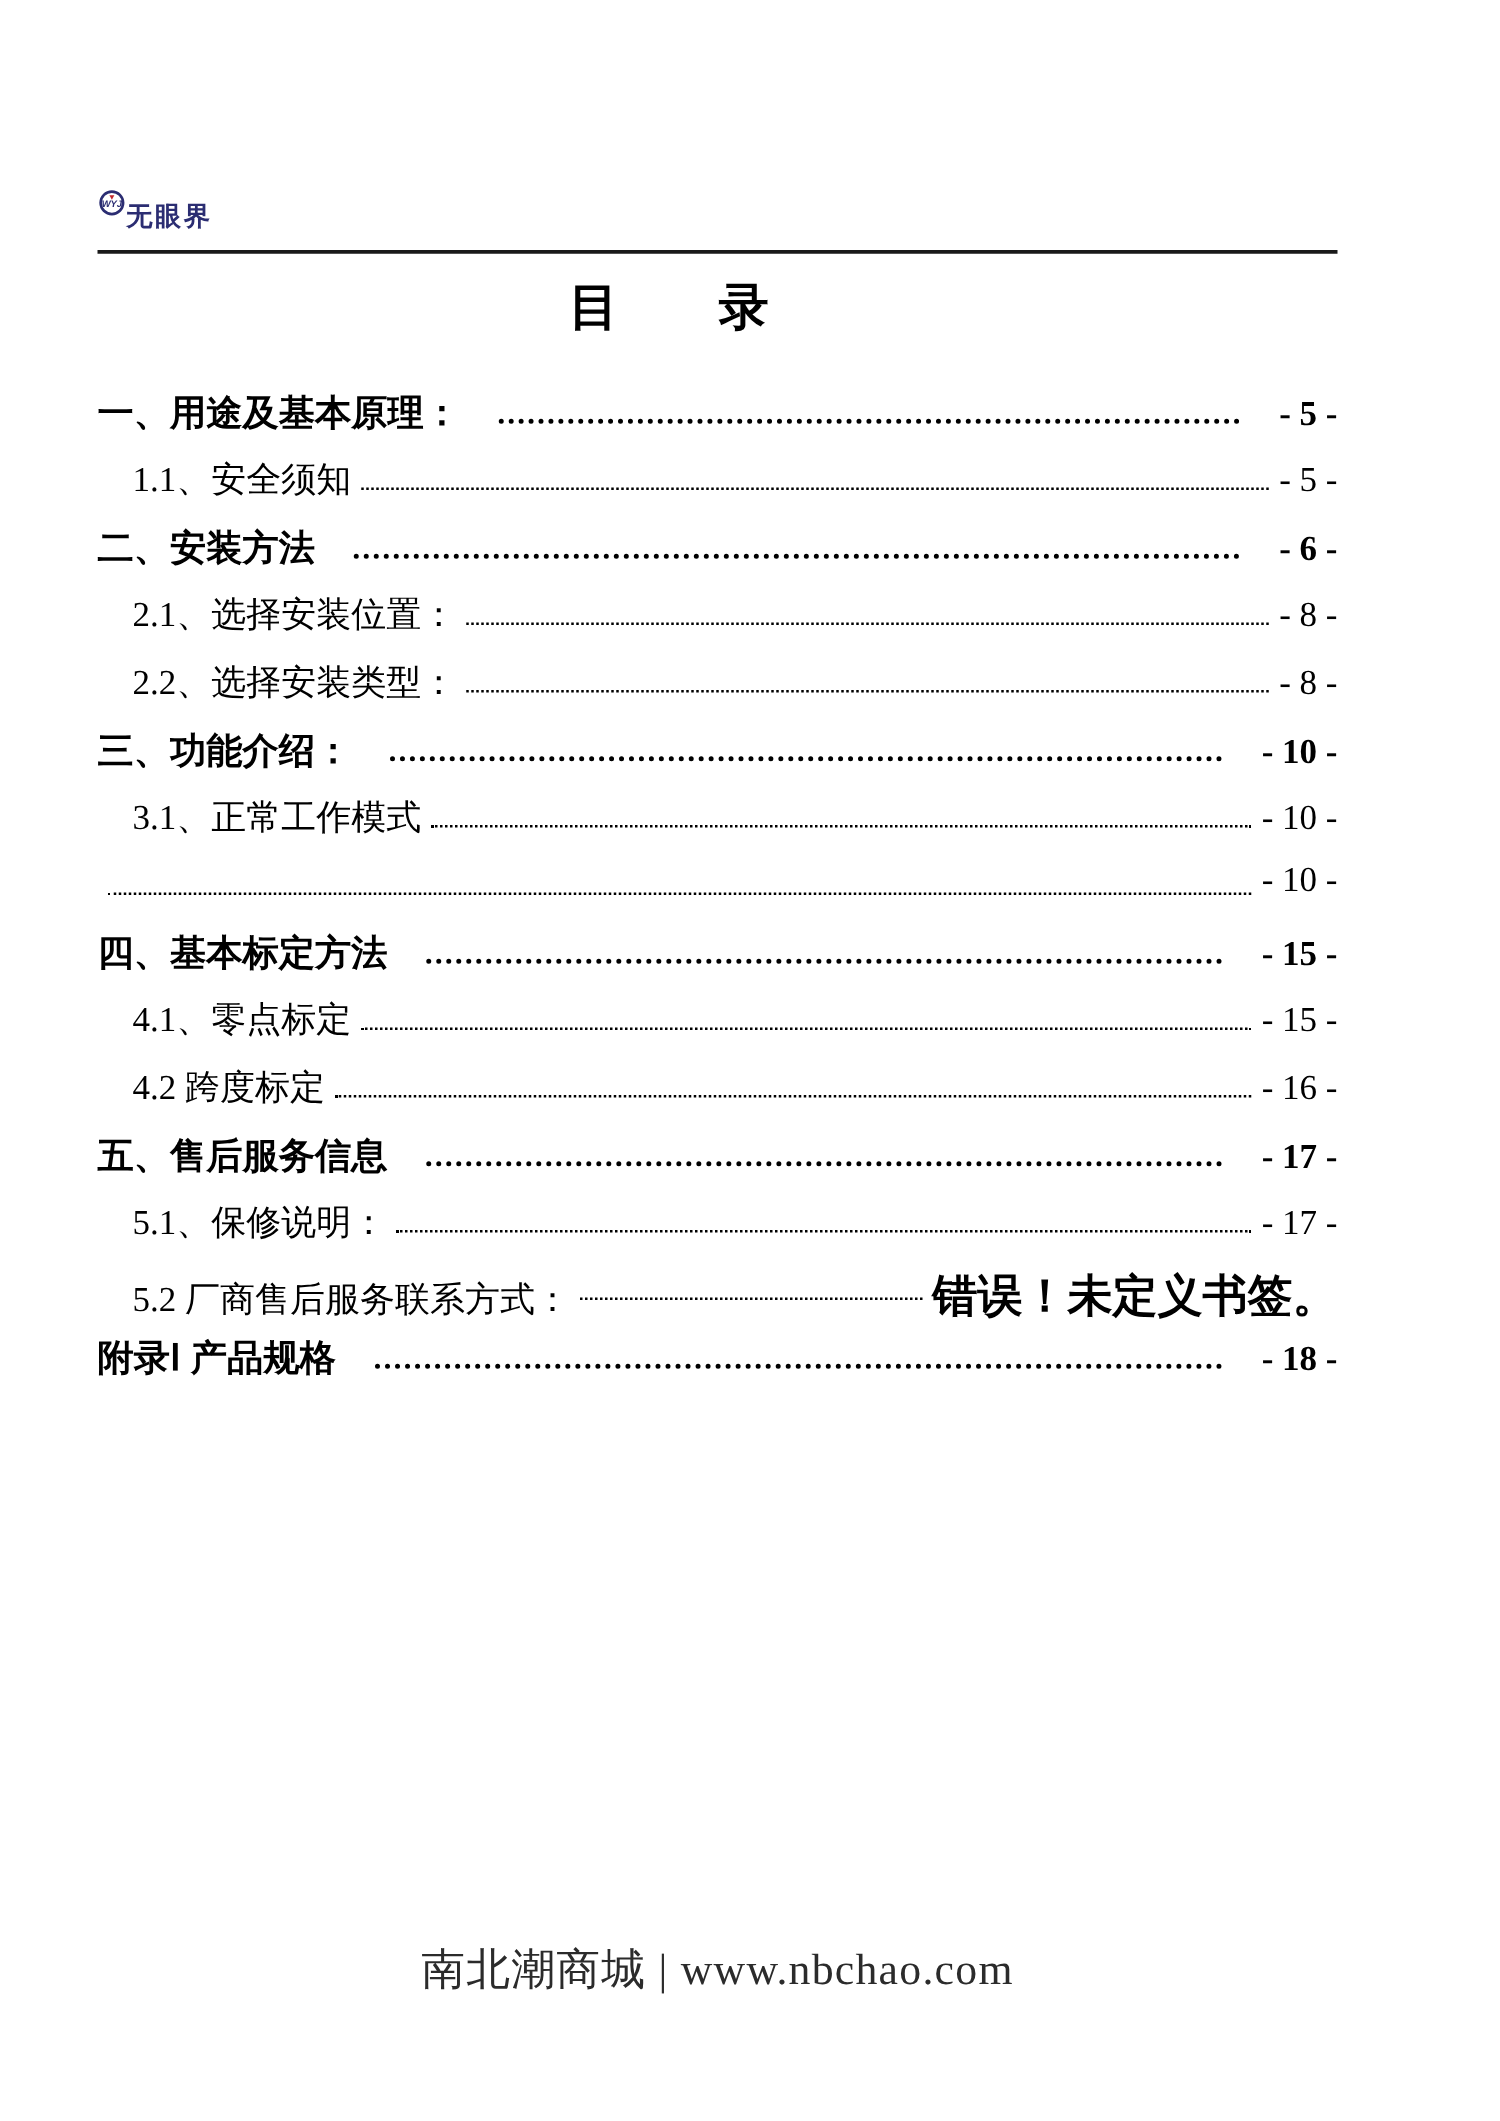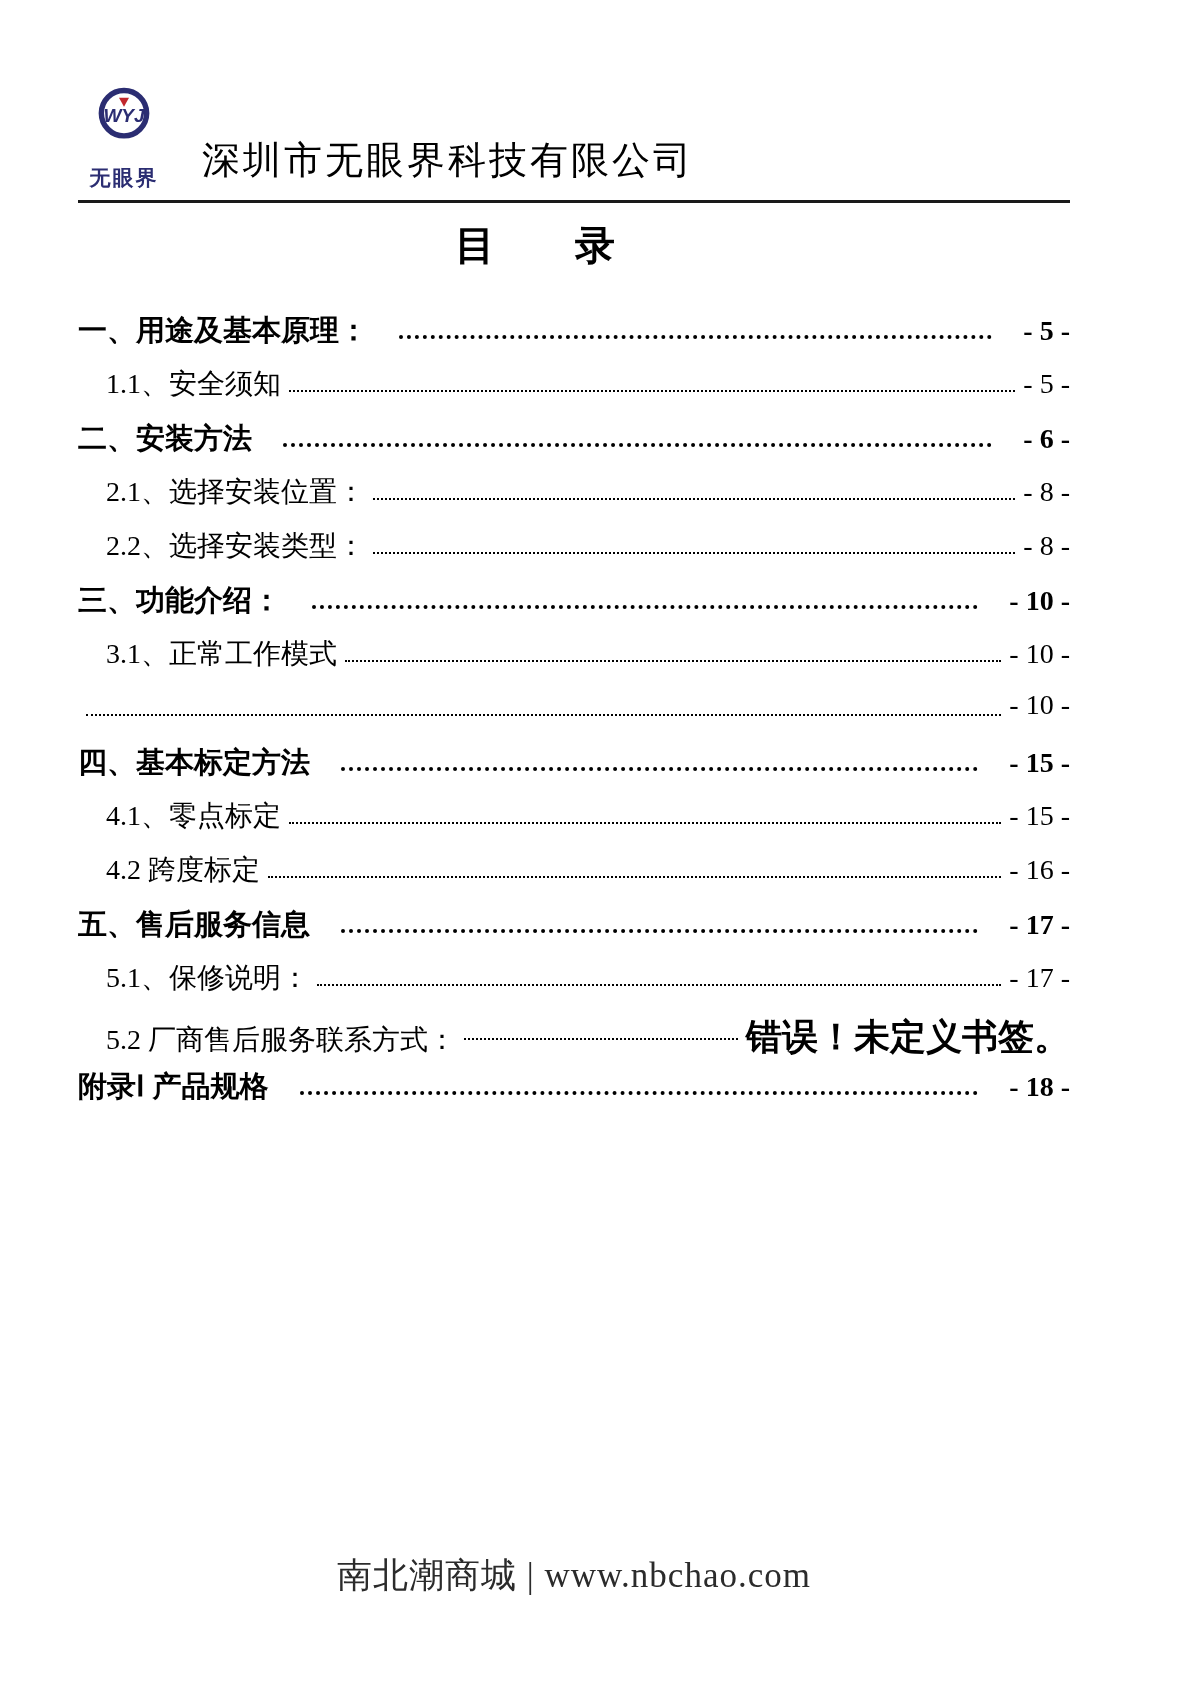--- a/index.html
+++ b/index.html
@@ -18,21 +18,21 @@
     color:var(--text);
     position:relative;
     overflow:hidden;
   }
   .doc-header{
     position:absolute;left:78px;top:90px;width:992px;height:113px;
     border-bottom:3px solid var(--rule);
     display:flex;align-items:flex-end;
   }
   .logo-block{
-    display:flex;flex-direction:column;align-items:center;
+    display:flex;align-items:center;
     width:92px;margin-bottom:8px;
   }
   .logo-mark{display:block;}
   .logo-wordmark{
     font-family:"Liberation Sans",sans-serif;
     font-weight:700;font-size:21px;letter-spacing:2px;
     color:var(--navy);margin-top:20px;white-space:nowrap;
   }
   .company-name{
     font-size:38px;font-weight:400;letter-spacing:3px;
@@ -82,21 +82,20 @@
 
   <header class="doc-header">
     <div class="logo-block">
       <svg class="logo-mark" width="58" height="58" viewBox="0 0 64 64" aria-hidden="true">
         <circle cx="32" cy="30" r="25" fill="none" stroke="#2b2d72" stroke-width="6"></circle>
         <polygon points="26.5,13 37.5,13 32,23" fill="#c1272d"></polygon>
         <text x="32" y="40" text-anchor="middle" font-family="Liberation Sans, sans-serif" font-size="21" font-weight="bold" font-style="italic" fill="#2b2d72">WYJ</text>
       </svg>
       <div class="logo-wordmark">无眼界</div>
     </div>
-    <h1 class="company-name">深圳市无眼界科技有限公司</h1>
   </header>
 
   <h2 class="doc-title">目　　录</h2>
 
   <nav class="toc">
       <div class="toc-row lvl1">
     <span class="toc-label">一、用途及基本原理：</span>
     <span class="toc-leader"></span>
     <span class="toc-page">- 5 -</span>
   </div>

